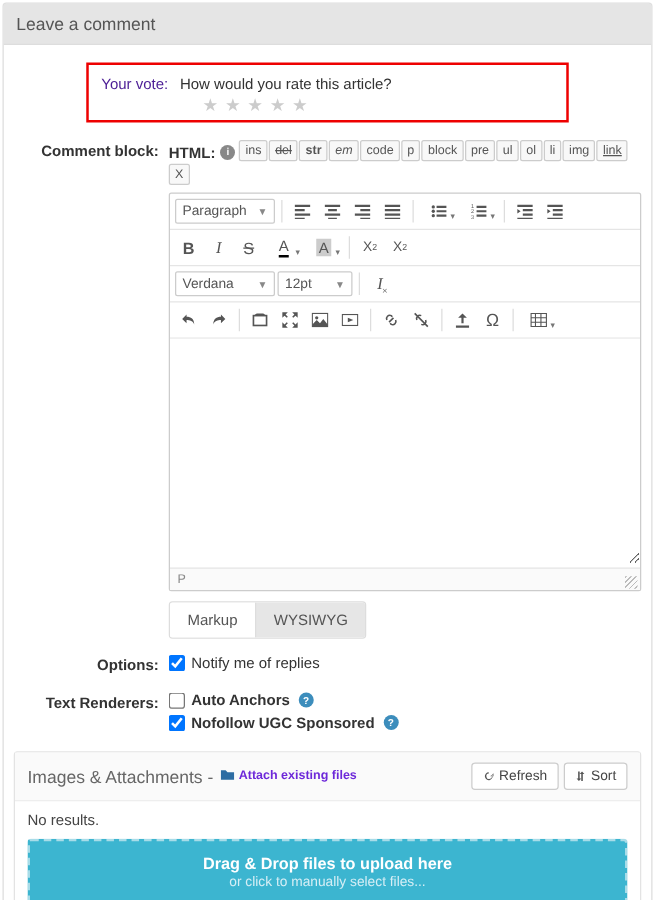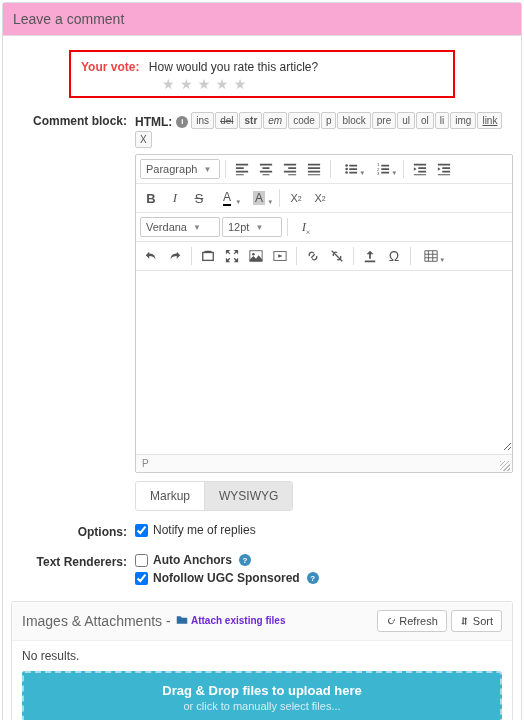--- a/index.html
+++ b/index.html
@@ -1,38 +1,38 @@
 <!DOCTYPE html>
 <html><head>
 <meta charset="utf-8">
 <style>
 * { box-sizing: border-box; margin: 0; padding: 0; }
 body { font-family: Arial, Helvetica, sans-serif; font-size: 12px; color: #333; background: #fff; width: 524px; }
 .panel { border: 1px solid #ddd; border-radius: 3px; margin: 2px; }
-.panel-head { background: #f9a8d4; padding: 8px 10px; font-size: 14px; color: #555; border-bottom: 1px solid #ddd; }
+.panel-head { background: #e5e5e5; padding: 8px 10px; font-size: 14px; color: #555; border-bottom: 1px solid #ddd; }
 .panel-body { padding: 12px 8px; }
 .vote-box { border: 2px solid #e00; padding: 8px 10px 4px 10px; margin: 2px 58px 14px 58px; }
-.vote-label { font-weight: bold; font-size: 12px; color: #ef4444; display:inline-block; }
+.vote-label { font-weight: normal; font-size: 12px; color: #4c1d95; display:inline-block; }
 .vote-q { font-size: 12px; color: #333; margin-left: 6px; margin-top: 46px; }
 .stars { margin: 2px 0 0 80px; }
 .star { color: #ccc; font-size: 14px; margin: 0 1px; }
 .row { display: flex; align-items: flex-start; margin-bottom: 12px; }
 .row-label { width: 124px; text-align: right; font-weight: bold; font-size: 12px; color: #333; padding-right: 8px; padding-top: 2px; flex-shrink: 0; }
 .row-content { flex: 1; min-width: 0; }
 .html-tags { display: flex; flex-wrap: wrap; align-items: center; gap: 0; }
 .html-lbl { font-weight: bold; font-size: 12px; color: #333; margin-right: 4px; }
 .tag-btn { border: 1px solid #ccc; background: #f8f8f8; padding: 2px 4px; font-size: 10px; color: #555; cursor: pointer; border-radius: 2px; margin-right:1px; margin-bottom:2px;}
 .tag-btn s { text-decoration: line-through; }
 .tag-btn b { font-weight: bold; }
 .tag-btn i { font-style: italic; }
 .tag-btn u { text-decoration: underline; }
 .info-circ { display:inline-flex; width:12px; height:12px; border-radius:50%; background:#888; color:#fff; font-size:8px; align-items:center; justify-content:center; font-weight:bold; margin-right:3px;}
 .editor { border: 1px solid #ccc; border-radius: 2px; margin-top: 4px; }
 .toolbar-row { display: flex; align-items: center; padding: 3px 4px; border-bottom: 1px solid #e5e5e5; gap: 2px; flex-wrap:wrap;}
-.tb-select { border: 1px solid #ccc; background: #fff; font-size: 11px; color: #555; padding: 3px 5px; border-radius: 2px; min-width: 80px; display:flex; align-items:center; justify-content:flex-start; gap:6px;}
+.tb-select { border: 1px solid #ccc; background: #fff; font-size: 11px; color: #555; padding: 3px 5px; border-radius: 2px; min-width: 80px; display:flex; align-items:center; justify-content:space-between; gap:6px;}
 .tb-select .caret { font-size:8px; color:#888;}
 .tb-sep { width: 1px; height: 18px; background: #ddd; margin: 0 3px; }
 .tb-btn { width: 22px; height: 22px; display: inline-flex; align-items: center; justify-content: center; color: #555; cursor: pointer; border-radius: 2px; font-size: 11px;}
 .tb-btn svg { width: 14px; height: 14px; fill: #555; }
 .tb-btn.split { width:30px; position:relative; }
 .tb-btn.split::after { content:"▾"; font-size:7px; color:#777; position:absolute; right:2px; bottom:3px;}
 .editor-area { width: 100%; height: 180px; border: none; resize: vertical; outline: none; padding: 6px; font-size: 12px; font-family:inherit;}
 .editor-status { border-top: 1px solid #e5e5e5; padding: 3px 6px; font-size: 10px; color: #888; background:#fafafa; position:relative;}
 .resize-grip{position:absolute; right:2px; bottom:1px; width:10px;height:10px; background:repeating-linear-gradient(135deg,#bbb,#bbb 1px,transparent 1px,transparent 3px);}
 .tabs { display: flex; border: 1px solid #ddd; border-radius: 3px; overflow: hidden; width: fit-content; margin-top:8px;text-align:center;}

